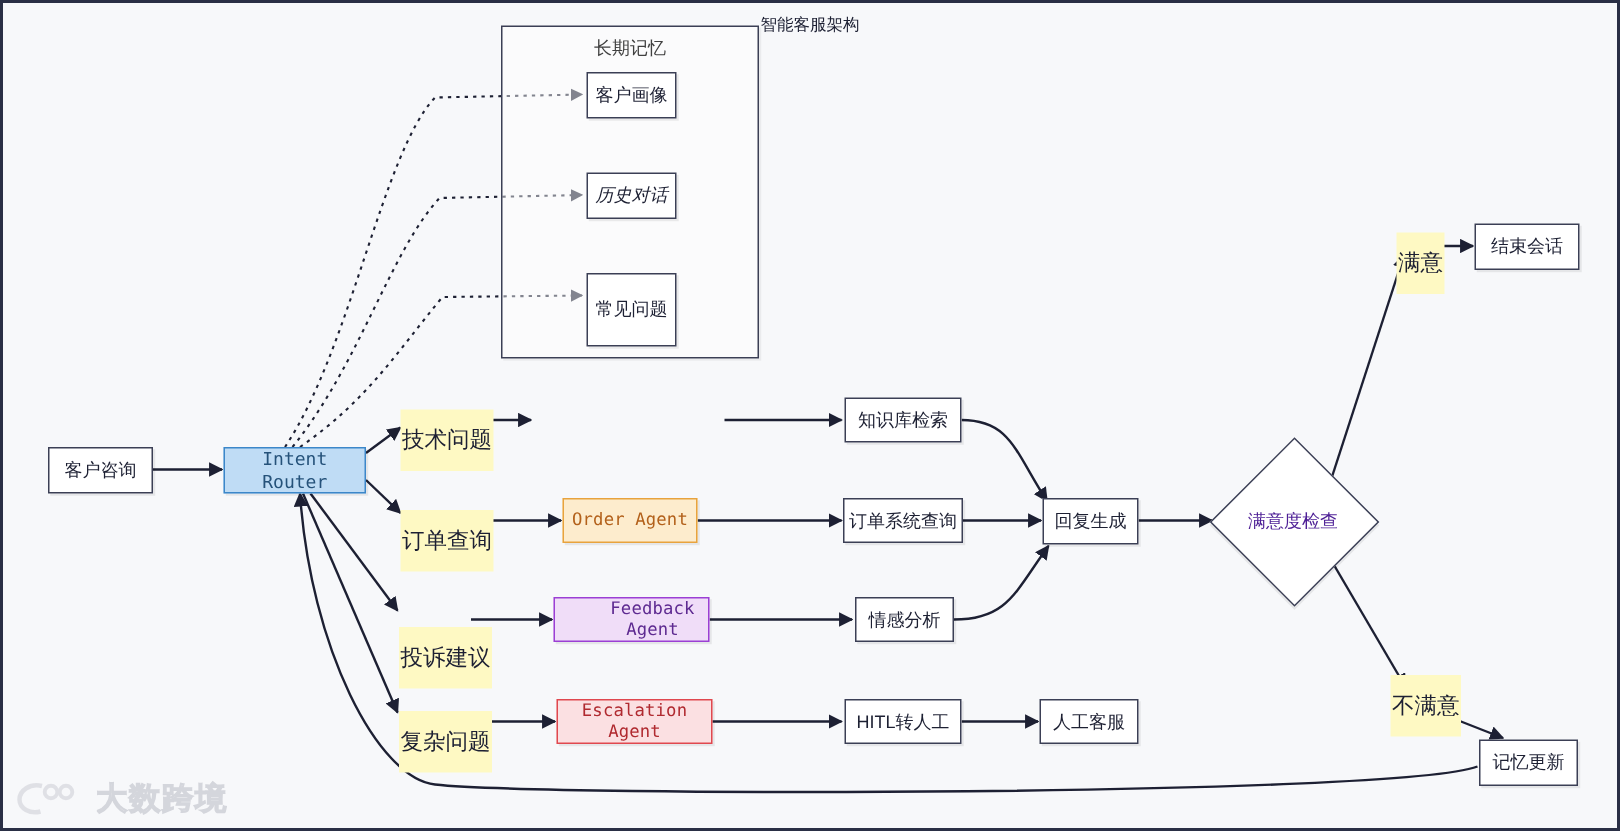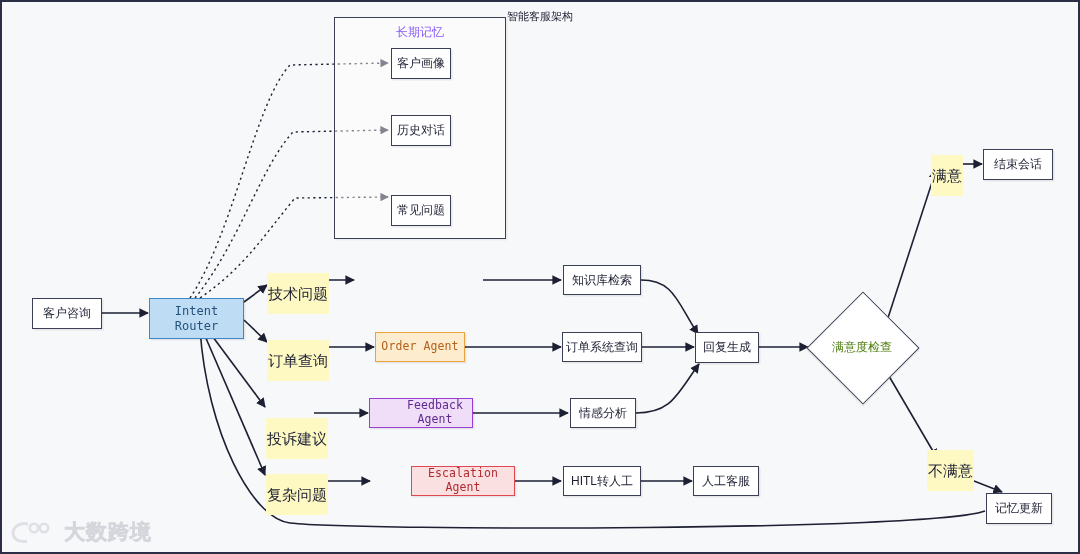--- a/index.html
+++ b/index.html
@@ -58,21 +58,21 @@
     border: 1.6px solid #3b3f55;
     background: rgba(255,255,255,0.45);
     box-shadow: 1.5px 1.5px 0 rgba(0,0,0,0.05);
   }
   .subgraph-title {
     position: absolute;
     left: 0; right: 0;
     top: 6px;
     text-align: center;
     font-size: 12px;
-    color: #8b5cf6;
+    color: #404040;
   }
   .diagram-title {
     position: absolute;
     font-size: 11px;
     color: #1d2033;
     white-space: nowrap;
   }
   .elabel {
     position: absolute;
     font-size: 15px;
@@ -96,21 +96,21 @@
     background: #ffffff;
     border: 1.6px solid #3b3f55;
     transform: rotate(45deg);
     box-shadow: 1.5px 1.5px 0 rgba(0,0,0,0.07);
   }
   .diamond-label {
     position: absolute;
     left: 0; top: 0;
     width: 110px; height: 110px;
     display: flex; align-items: center; justify-content: center;
-    font-size: 12px; color: #4d7c0f;
+    font-size: 12px; color: #4c1d95;
   }
   
   #watermark {
     position: absolute;
     left: 8px;
     bottom: 6px;
     display: flex;
     align-items: center;
     gap: 12px;
     opacity: 0.55;
@@ -182,29 +182,29 @@
     </g>
   </svg>
 
   <div class="diagram-title" style="left:505px; top:7px;">智能客服架构</div>
 
   <div class="subgraph" style="left:332px; top:15px; width:172px; height:222px;">
     <div class="subgraph-title">长期记忆</div>
   </div>
 
   <div class="node" style="left:389px; top:46px; width:60px; height:31px;">客户画像</div>
-  <div class="node" style="left:389px; top:113px; width:60px; height:31px;">历史对话</div>
-  <div class="node" style="left:389px; top:193px; width:60px; height:31px;">常见问题</div>
+  <div class="node" style="left:389px; top:113px; width:60px; height:31px;font-style:italic;">历史对话</div>
+  <div class="node" style="left:389px; top:180px; width:60px; height:49px;">常见问题</div>
 
   <div class="node" style="left:30px; top:296px; width:70px; height:31px;">客户咨询</div>
-  <div class="node n-router" style="left:147px; top:296px; width:95px; height:41px;">Intent Router</div>
+  <div class="node n-router" style="left:147px; top:296px; width:95px; height:31px;">Intent Router</div>
 
   <div class="node agent n-order" style="left:373px; top:330px; width:90px; height:30px;">Order Agent</div>
   <div class="node agent n-feed" style="left:367px; top:396px; width:104px; height:30px;padding-left:28px;">Feedback Agent</div>
-  <div class="node agent n-esc" style="left:369px; top:464px; width:104px; height:30px;margin-left:40px;">Escalation Agent</div>
+  <div class="node agent n-esc" style="left:369px; top:464px; width:104px; height:30px;">Escalation Agent</div>
 
   <div class="node" style="left:561px; top:263px; width:78px; height:30px;">知识库检索</div>
   <div class="node" style="left:560px; top:330px; width:80px; height:30px;">订单系统查询</div>
   <div class="node" style="left:568px; top:396px; width:66px; height:30px;">情感分析</div>
   <div class="node" style="left:561px; top:464px; width:78px; height:30px;">HITL转人工</div>
   <div class="node" style="left:691px; top:464px; width:66px; height:30px;">人工客服</div>
 
   <div class="node" style="left:693px; top:330px; width:64px; height:31px;">回复生成</div>
 
   <div class="diamond-wrap" style="left:805px; top:290px;">

